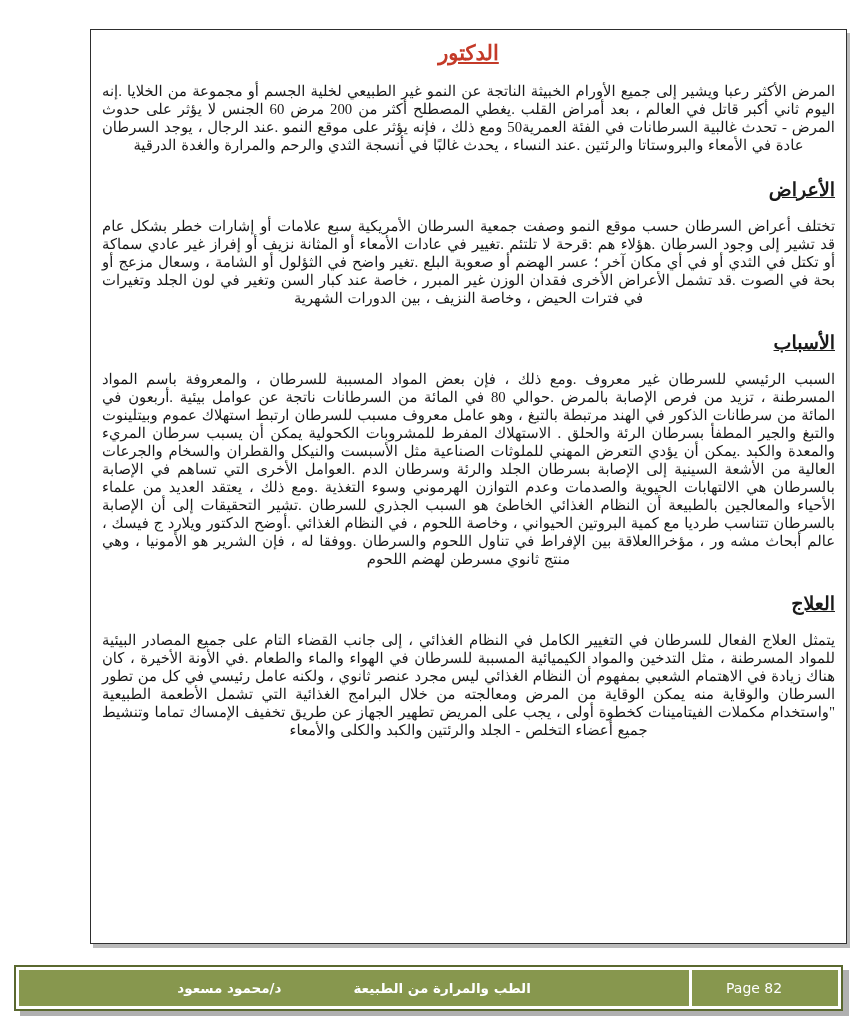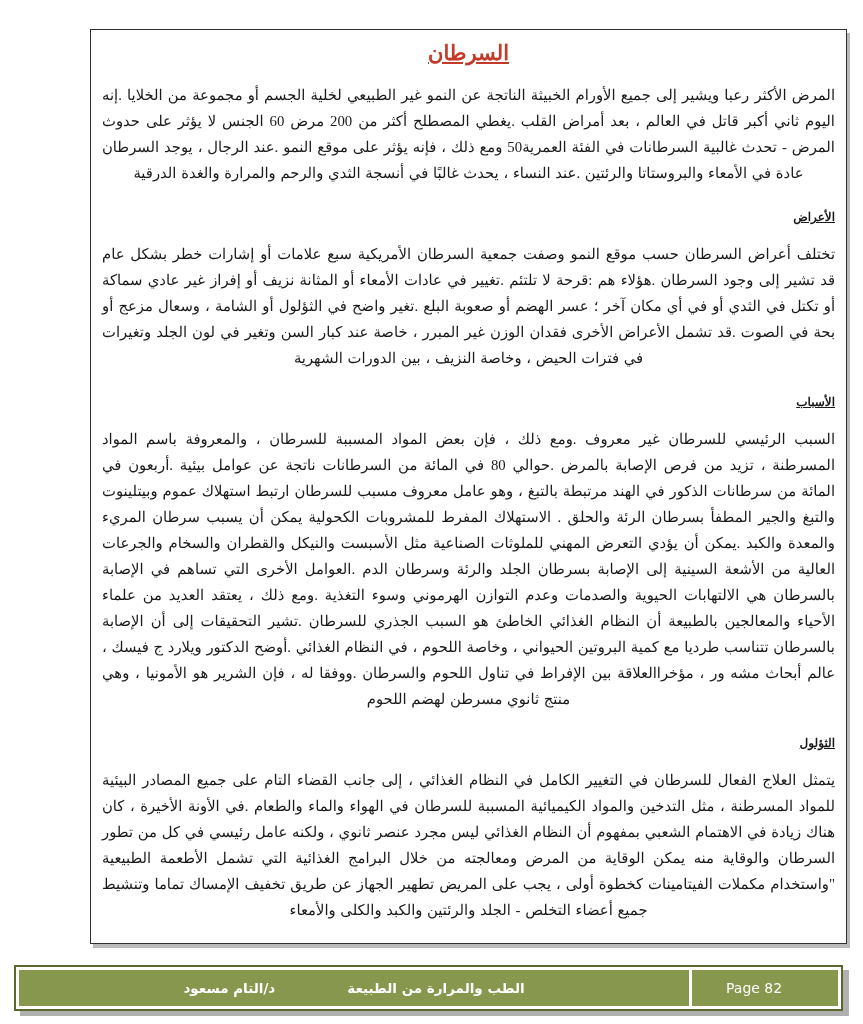--- a/index.html
+++ b/index.html
@@ -14,27 +14,27 @@
     box-sizing:border-box;border:1px solid var(--box-border,#2e2e2e);
     background:#fff;padding:4px 11px 0 11px;overflow:hidden;
     box-shadow:3px 4px 0 rgba(130,130,130,0.55);
   }
   .doc-title{
     text-align:center;color:var(--title-color,#c43a28);
     font-size:21px;font-weight:bold;text-decoration:underline;
     margin:7px 0 16px 0;
   }
   .section-heading{
-    direction:rtl;text-align:right;font-size:12px;font-weight:bold;
+    direction:rtl;text-align:right;font-size:19px;font-weight:bold;
     text-decoration:underline;margin:24px 0 16px 0;
   }
   .para{
     direction:rtl;unicode-bidi:plaintext;
     text-align:justify;text-align-last:center;
-    font-size:14.8px;line-height:26px;margin:0 0 24px 0;
+    font-size:14.8px;line-height:18px;margin:0 0 24px 0;
     word-spacing:1px;
   }
   .page-footer{
     position:absolute;left:14px;top:965px;width:829px;height:46px;
     box-sizing:border-box;border:2px solid var(--footer-border,#5a682f);
     background:#ffffff;padding:3px;display:flex;gap:3px;
     box-shadow:6px 5px 0 rgba(150,150,150,0.75);
   }
   .footer-main{
     flex:1;background:var(--footer-green,#87974e);
@@ -47,36 +47,36 @@
     display:flex;align-items:center;
     color:#ffffff;font-family:"DejaVu Sans","Liberation Sans",sans-serif;
     font-size:14px;padding-left:34px;box-sizing:border-box;
   }
 </style>
 </head>
 <body>
 
 <div class="content-box">
 
-  <h1 class="doc-title">السرطان</h1>
+  <h1 class="doc-title">الدكتور</h1>
 
   <p class="para">المرض الأكثر رعبا ويشير إلى جميع الأورام الخبيثة الناتجة عن النمو غير الطبيعي لخلية الجسم أو مجموعة من الخلايا .إنه اليوم ثاني أكبر قاتل في العالم ، بعد أمراض القلب .يغطي المصطلح أكثر من 200 مرض 60 الجنس لا يؤثر على حدوث المرض - تحدث غالبية السرطانات في الفئة العمرية50  ومع ذلك ، فإنه يؤثر على موقع النمو .عند الرجال ، يوجد السرطان عادة في الأمعاء  والبروستاتا والرئتين .عند النساء ، يحدث غالبًا في أنسجة الثدي والرحم والمرارة والغدة الدرقية</p>
 
   <h2 class="section-heading">الأعراض</h2>
   <p class="para">تختلف أعراض السرطان حسب موقع النمو وصفت جمعية السرطان الأمريكية سبع علامات أو إشارات خطر بشكل عام قد تشير إلى وجود السرطان .هؤلاء هم :قرحة لا تلتئم .تغيير في عادات الأمعاء أو المثانة نزيف أو إفراز غير عادي سماكة أو تكتل في الثدي أو في أي مكان آخر ؛ عسر الهضم أو صعوبة البلع .تغير واضح في الثؤلول أو الشامة ، وسعال مزعج أو بحة في الصوت .قد تشمل الأعراض الأخرى فقدان الوزن غير المبرر ، خاصة عند كبار السن وتغير في لون الجلد وتغيرات في فترات الحيض ، وخاصة النزيف ، بين الدورات الشهرية</p>
 
   <h2 class="section-heading">الأسباب</h2>
   <p class="para">السبب الرئيسي للسرطان غير معروف .ومع ذلك ، فإن بعض المواد المسببة للسرطان ، والمعروفة باسم المواد المسرطنة ، تزيد من فرص الإصابة بالمرض .حوالي 80 في المائة من السرطانات ناتجة عن عوامل بيئية .أربعون في المائة من سرطانات الذكور في الهند مرتبطة بالتبغ ، وهو عامل معروف مسبب للسرطان ارتبط استهلاك عموم وبيتلينوت والتبغ والجير المطفأ بسرطان الرئة والحلق . الاستهلاك المفرط للمشروبات الكحولية يمكن أن يسبب سرطان المريء والمعدة والكبد .يمكن أن يؤدي التعرض المهني للملوثات الصناعية مثل الأسبست والنيكل والقطران والسخام والجرعات العالية من الأشعة السينية إلى الإصابة بسرطان الجلد والرئة وسرطان الدم .العوامل الأخرى التي تساهم في الإصابة بالسرطان هي الالتهابات الحيوية والصدمات وعدم التوازن الهرموني وسوء التغذية .ومع ذلك ، يعتقد العديد من علماء الأحياء والمعالجين بالطبيعة أن النظام الغذائي الخاطئ هو السبب الجذري للسرطان .تشير التحقيقات إلى أن الإصابة بالسرطان تتناسب طرديا مع كمية البروتين الحيواني ، وخاصة اللحوم ، في النظام الغذائي .أوضح الدكتور ويلارد ج فيسك ، عالم أبحاث مشه ور ، مؤخراالعلاقة بين الإفراط في تناول اللحوم والسرطان .ووفقا له ، فإن الشرير هو الأمونيا ، وهي منتج ثانوي مسرطن لهضم اللحوم</p>
 
-  <h2 class="section-heading">الثؤلول</h2>
+  <h2 class="section-heading">العلاج</h2>
   <p class="para">يتمثل العلاج الفعال للسرطان في التغيير الكامل في النظام الغذائي ، إلى جانب القضاء التام على جميع المصادر البيئية للمواد المسرطنة ، مثل التدخين والمواد الكيميائية المسببة للسرطان في الهواء والماء والطعام .في الأونة الأخيرة ، كان هناك زيادة في الاهتمام الشعبي بمفهوم أن النظام الغذائي ليس مجرد عنصر ثانوي ، ولكنه عامل رئيسي في كل من تطور السرطان والوقاية منه يمكن الوقاية من المرض ومعالجته من خلال البرامج الغذائية التي تشمل الأطعمة الطبيعية "واستخدام مكملات الفيتامينات كخطوة أولى ، يجب على المريض تطهير الجهاز عن طريق تخفيف الإمساك تماما وتنشيط جميع أعضاء التخلص - الجلد والرئتين والكبد والكلى والأمعاء</p>
 
 </div>
 
 <div class="page-footer">
   <div class="footer-main">
     <span>الطب والمرارة من الطبيعة</span>
-    <span>د/التام مسعود</span>
+    <span>د/محمود مسعود</span>
   </div>
   <div class="footer-page">
     <span>Page 82</span>
   </div>
 </div>
 
 </body></html>

